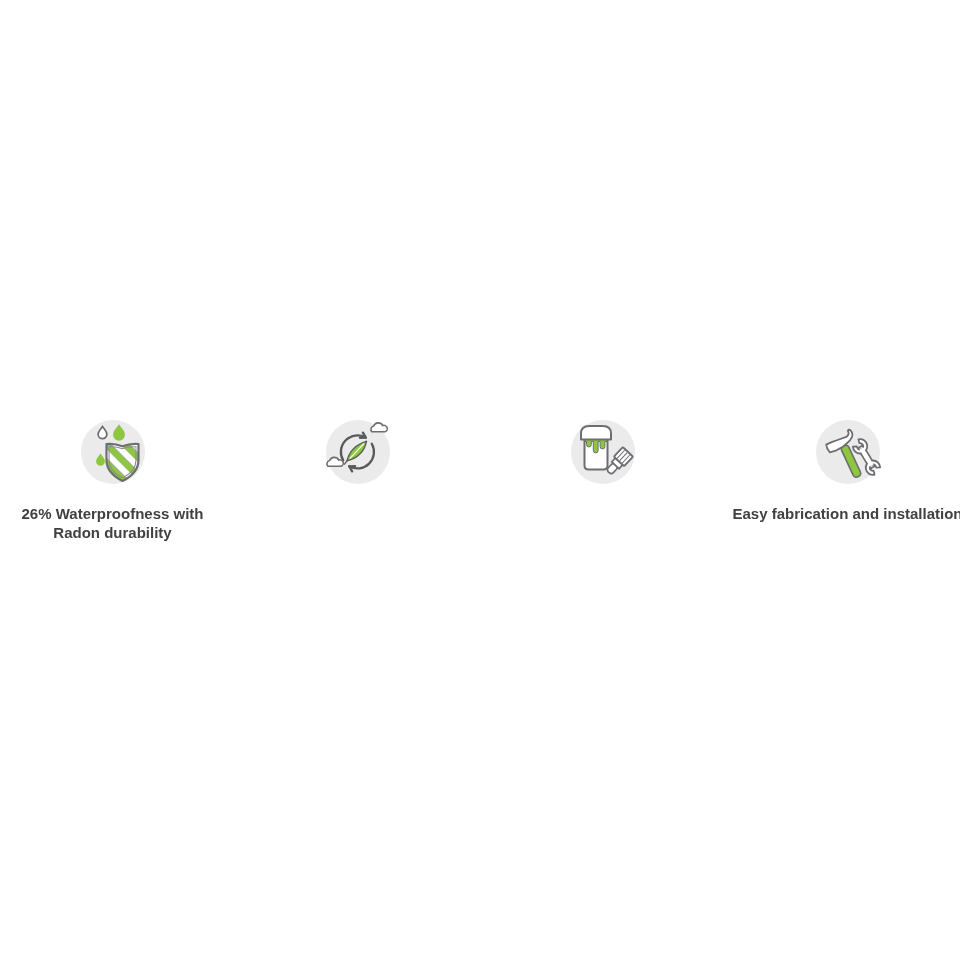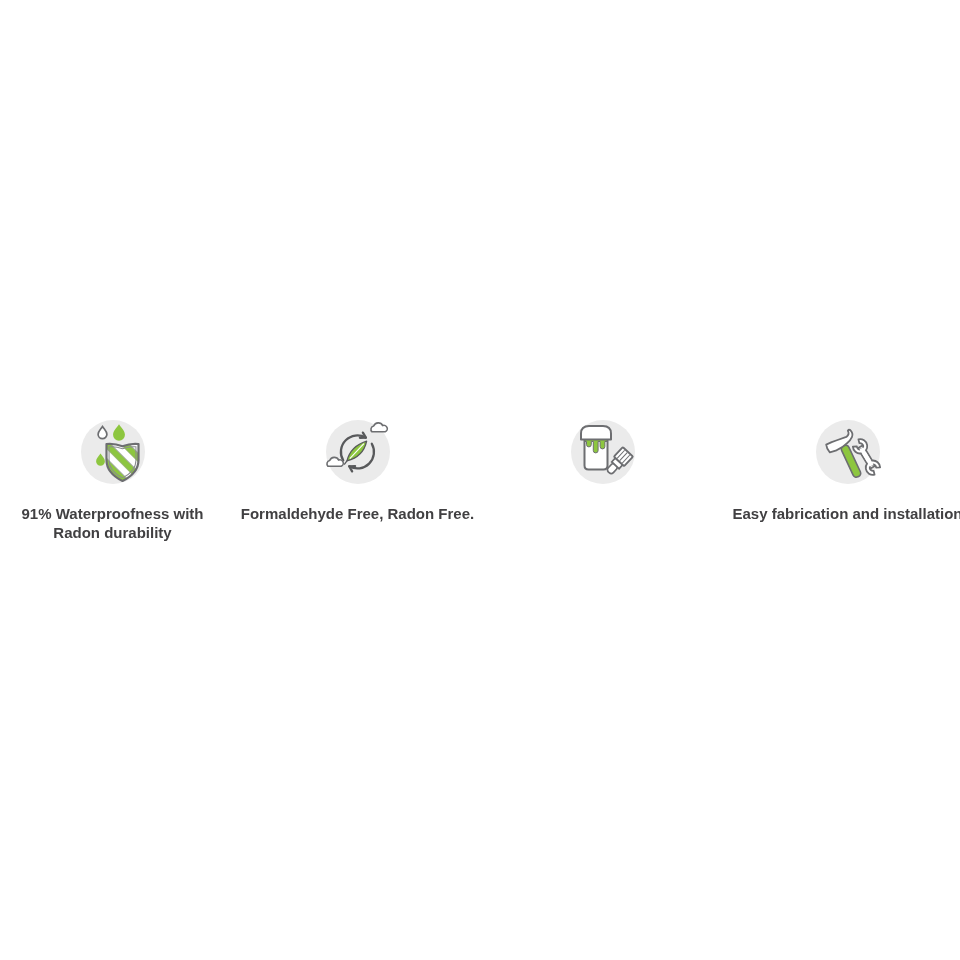--- a/index.html
+++ b/index.html
@@ -63,21 +63,21 @@
           </pattern>
         </defs>
         <path d="M25.5,24 Q33.5,23.2 41.5,26.3 Q49.5,23.2 57.5,24 L57.5,40 C57.5,50.5 50.5,56.5 41.5,61 C32.5,56.5 25.5,50.5 25.5,40 Z" fill="url(#p-stripe)" stroke="#6d6e71" stroke-width="2.2" stroke-linejoin="round"></path>
         <path d="M25.5,24 Q33.5,23.2 41.5,26.3 Q49.5,23.2 57.5,24 L57.5,40 C57.5,50.5 50.5,56.5 41.5,61 C32.5,56.5 25.5,50.5 25.5,40 Z" transform="translate(41.5,41.5) scale(0.84) translate(-41.5,-41.5)" fill="none" stroke="#8a8c8e" stroke-width="1.2"></path>
         <path d="M0,-6.5 C1.9,-3.6 4.4,-1.5 4.4,1.3 A4.4,4.4 0 1 1 -4.4,1.3 C-4.4,-1.5 -1.9,-3.6 0,-6.5 Z" transform="translate(21.5,13)" fill="#ffffff" stroke="#6d6e71" stroke-width="1.7"></path>
         <path d="M0,-6.5 C1.9,-3.6 4.4,-1.5 4.4,1.3 A4.4,4.4 0 1 1 -4.4,1.3 C-4.4,-1.5 -1.9,-3.6 0,-6.5 Z" transform="translate(38,13) scale(1.35)" fill="#8dc63f"></path>
         <path d="M0,-6.5 C1.9,-3.6 4.4,-1.5 4.4,1.3 A4.4,4.4 0 1 1 -4.4,1.3 C-4.4,-1.5 -1.9,-3.6 0,-6.5 Z" transform="translate(19.5,40)" fill="#8dc63f"></path>
       </svg>
     </div>
     <div class="caption">
-      <span>91% Waterproofness with</span>
+      <span>26% Waterproofness with</span>
       <span>Radon durability</span>
     </div>
   </div>
 
   <div class="feature">
     <div class="icon-wrap">
       <svg width="64" height="64" viewBox="0 0 64 64">
         <circle cx="32" cy="32" r="32" fill="#ebebeb"></circle>
         <g stroke="#58595b" stroke-width="2.3" fill="none" stroke-linecap="round" stroke-linejoin="round">
           <path d="M17.2,40.3 A16.5,16.5 0 0 1 39.8,17.7"></path>
@@ -88,21 +88,20 @@
         <g transform="translate(31,31.5) rotate(-24)">
           <path d="M-13,4.5 Q-3.5,-7.5 13,-5.5 Q3.5,7.5 -13,4.5 Z" fill="#8dc63f" stroke="#58595b" stroke-width="1.3" stroke-linejoin="round"></path>
           <line x1="-13" y1="4.5" x2="-16.5" y2="6.5" stroke="#58595b" stroke-width="1.3" stroke-linecap="round"></line>
           <line x1="-9.5" y1="3.6" x2="9.5" y2="-4.4" stroke="#ffffff" stroke-width="1.1"></line>
         </g>
         <path d="M1.5,8.3 A3.4,3.4 0 0 1 3.2,2.5 A4.9,4.9 0 0 1 12.2,2.1 A3.2,3.2 0 0 1 14.7,8.3 Z" transform="translate(44.5,3.5)" fill="#ffffff" stroke="#6d6e71" stroke-width="1.6" stroke-linejoin="round"></path>
         <path d="M1.5,8.3 A3.4,3.4 0 0 1 3.2,2.5 A4.9,4.9 0 0 1 12.2,2.1 A3.2,3.2 0 0 1 14.7,8.3 Z" transform="translate(0.5,38)" fill="#ffffff" stroke="#6d6e71" stroke-width="1.6" stroke-linejoin="round"></path>
       </svg>
     </div>
     <div class="caption">
-      <span>Formaldehyde Free, Radon Free.</span>
     </div>
   </div>
 
   <div class="feature">
     <div class="icon-wrap">
       <svg width="64" height="64" viewBox="0 0 64 64">
         <circle cx="32" cy="32" r="32" fill="#ebebeb"></circle>
         <path d="M13.5,19 L13.5,45.5 Q13.5,49.5 17.5,49.5 L32.5,49.5 Q36.5,49.5 36.5,45.5 L36.5,19 Z" fill="#ffffff" stroke="#6d6e71" stroke-width="2" stroke-linejoin="round"></path>
         <path d="M14,18 L36,18 L36,21.5 L33.9,21.5 L33.9,26.5 A2.4,2.4 0 0 1 29.1,26.5 L29.1,21.5 L27.1,21.5 L27.1,30.5 A2.4,2.4 0 0 1 22.3,30.5 L22.3,21.5 L20.3,21.5 L20.3,24.5 A2.4,2.4 0 0 1 15.5,24.5 L15.5,21.5 L14,21.5 Z" fill="#8dc63f" stroke="#6d6e71" stroke-width="1" stroke-linejoin="round"></path>
         <path d="M10,19.5 L10,13.5 Q10,6 18,6 L32,6 Q40,6 40,13.5 L40,19.5 Z" fill="#ffffff" stroke="#6d6e71" stroke-width="2" stroke-linejoin="round"></path>

